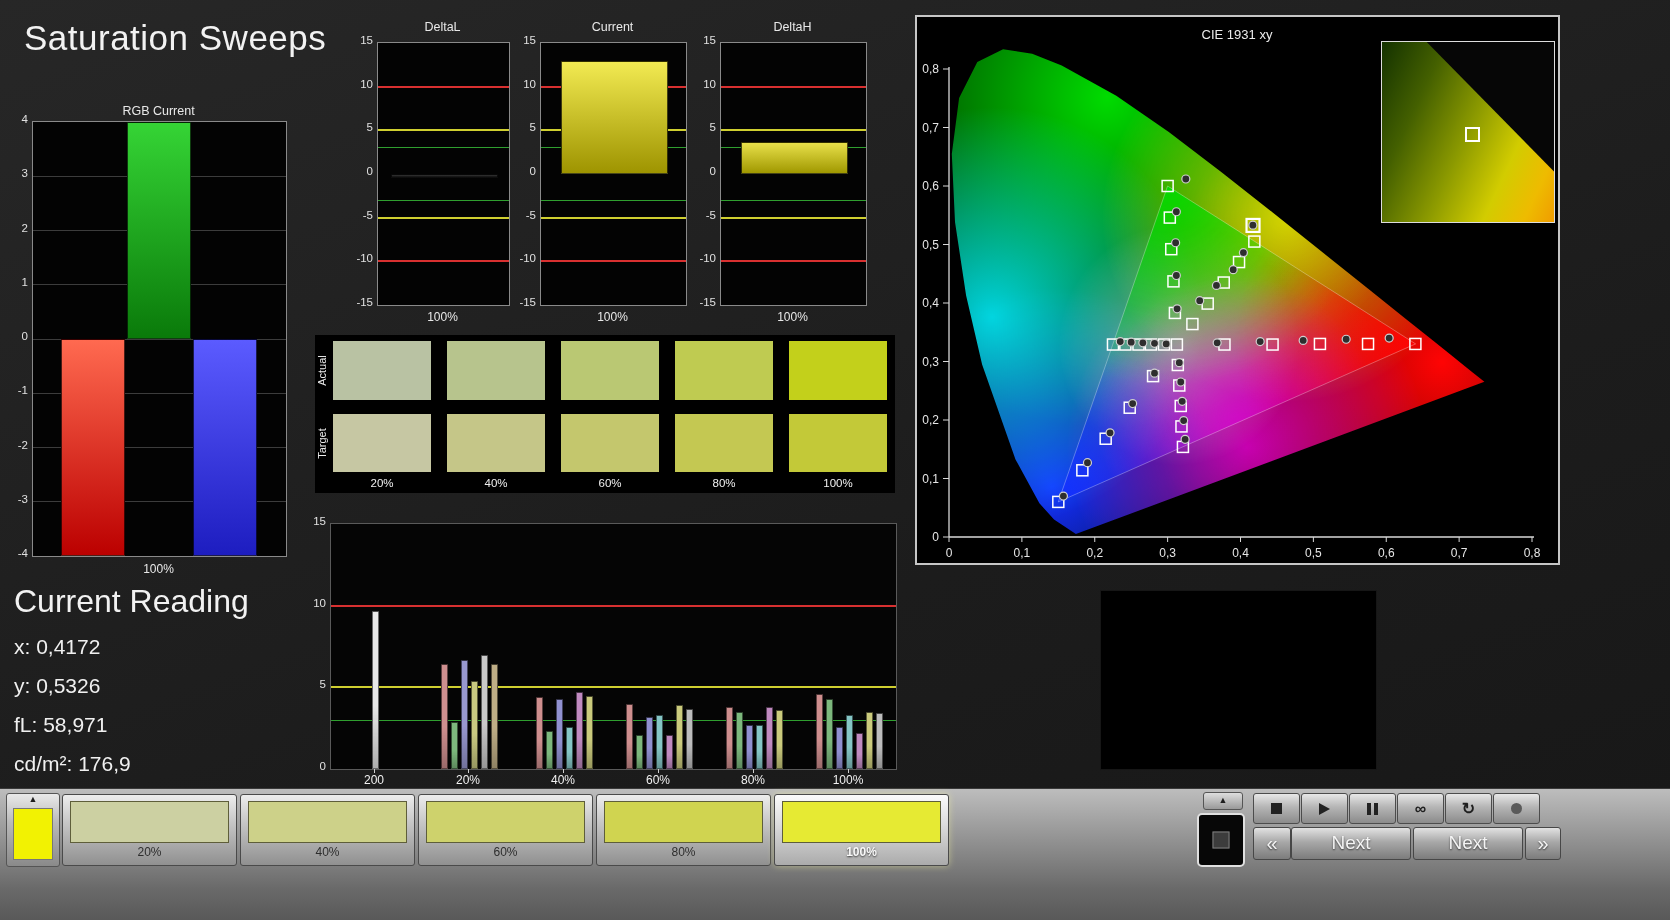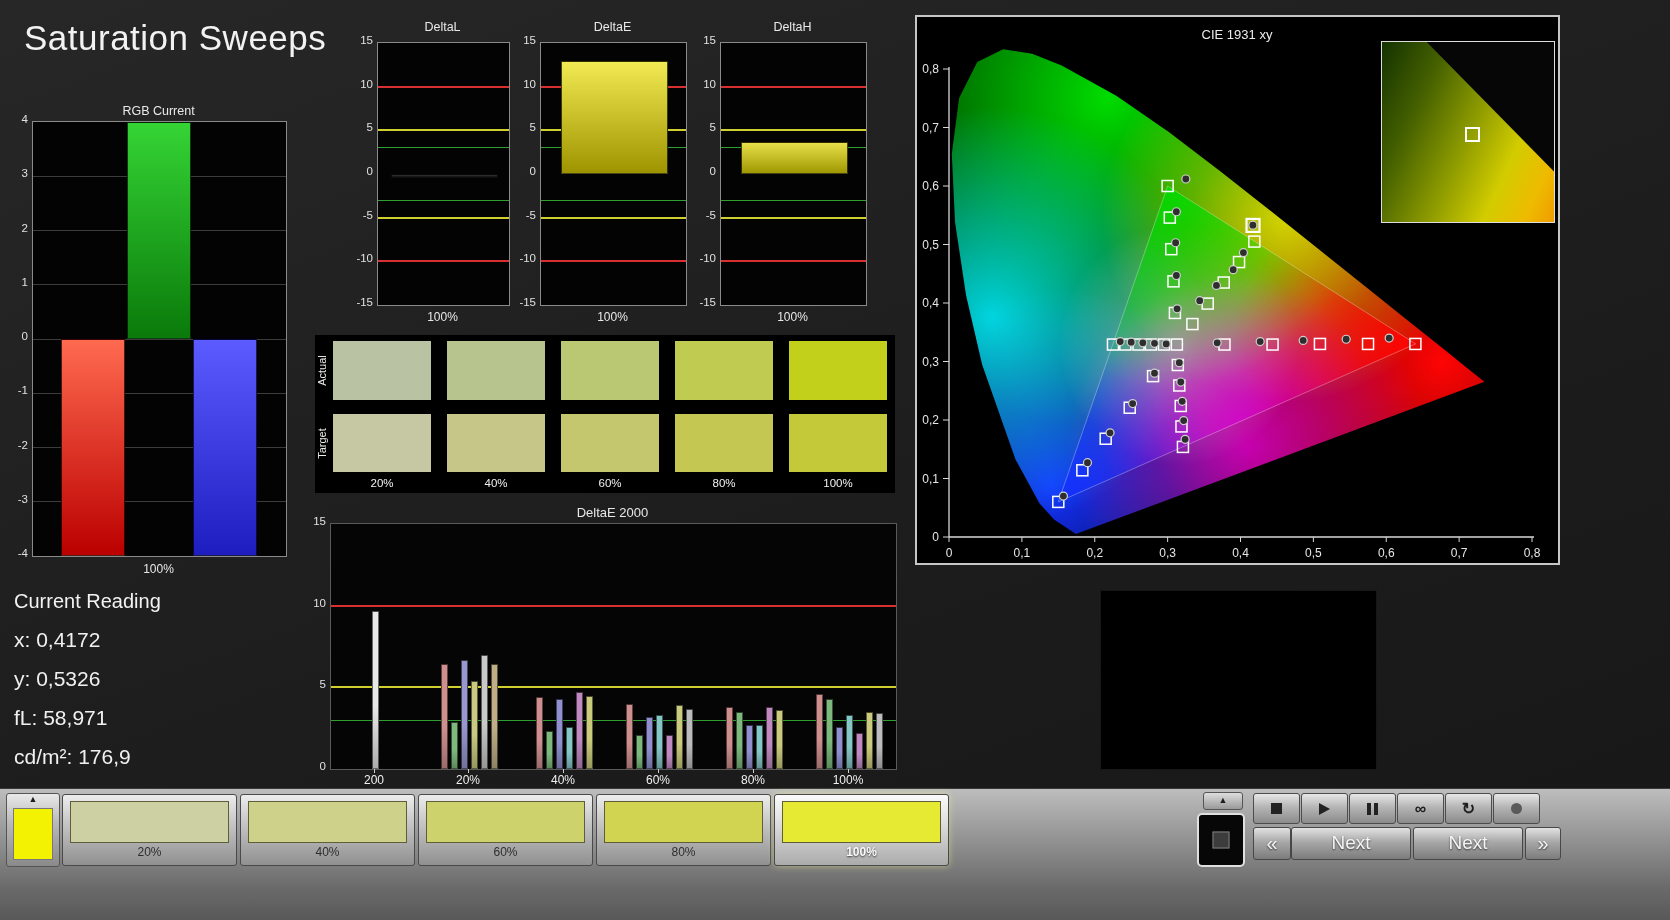--- a/index.html
+++ b/index.html
@@ -18,21 +18,21 @@
 
   
   .rgb-wrap{position:absolute;left:6px;top:104px;width:292px;height:482px;}
   .rgb-wrap .chart-title{left:26px;top:0;width:253px;}
   .rgb-plot{left:26px;top:17px;width:253px;height:434px;}
   .rgb-wrap .ytick{left:2px;width:20px;}
   .rgb-wrap .xlabel{left:26px;top:458px;width:253px;}
 
   
   .current-reading{position:absolute;left:14px;top:583px;}
-  .cr-title{font-size:20px;color:#f2f2f2;margin:7px 0 6px 0;font-weight:normal;}
+  .cr-title{font-size:32px;color:#f2f2f2;margin:0 0 6px 0;font-weight:normal;}
   .cr-line{font-size:21px;color:#f0f0f0;margin:15px 0;}
 
   
   .delta-chart{position:absolute;top:20px;height:305px;}
   #dchart0{left:343px;width:200px;}
   #dchart1{left:506px;width:214px;}
   #dchart2{left:686px;width:214px;}
   .delta-chart .chart-title{left:34px;top:0;}
   .delta-chart .plot{left:34px;top:22px;height:262px;}
   #dchart0 .plot,#dchart0 .chart-title,#dchart0 .xlabel{width:131px;}
@@ -169,21 +169,21 @@
     <div class="xlabel">100%</div>
   <div class="ytick" style="top: 14px;">15</div>
       <div class="ytick" style="top: 57.6667px;">10</div>
       <div class="ytick" style="top: 101.333px;">5</div>
       <div class="ytick" style="top: 145px;">0</div>
       <div class="ytick" style="top: 188.667px;">-5</div>
       <div class="ytick" style="top: 232.333px;">-10</div>
       <div class="ytick" style="top: 276px;">-15</div>
     </div>
   <div class="delta-chart" id="dchart1">
-    <div class="chart-title">DeltaE</div>
+    <div class="chart-title">Current</div>
     <div class="plot">
         <div class="thline" style="top: 42.6667px; height: 2px; background: rgb(216, 48, 48);"></div>
         <div class="thline" style="top: 86.3333px; height: 2px; background: rgb(207, 207, 48);"></div>
         <div class="thline" style="top: 104.3px; height: 1px; background: rgb(47, 159, 47);"></div>
         <div class="thline" style="top: 156.7px; height: 1px; background: rgb(47, 159, 47);"></div>
         <div class="thline" style="top: 173.667px; height: 2px; background: rgb(207, 207, 48);"></div>
         <div class="thline" style="top: 217.333px; height: 2px; background: rgb(216, 48, 48);"></div>
         <div class="vbar" style="left: 20px; width: 107px; top: 18.34px; height: 112.66px; background: linear-gradient(rgb(242, 234, 82), rgb(158, 148, 0));"></div>
       </div>
     <div class="xlabel">100%</div>
@@ -230,21 +230,20 @@
       <div class="sp-cell" style="left: 360px; top: 79px; height: 58px; background: rgb(196, 200, 82);"></div>
       <div class="sp-cell" style="left: 474px; top: 79px; height: 58px; background: rgb(195, 201, 56);"></div>
       <div class="sp-collabel" style="left: 18px;">20%</div>
       <div class="sp-collabel" style="left: 132px;">40%</div>
       <div class="sp-collabel" style="left: 246px;">60%</div>
       <div class="sp-collabel" style="left: 360px;">80%</div>
       <div class="sp-collabel" style="left: 474px;">100%</div>
     </div>
 
   <div class="de-wrap">
-    <div class="chart-title">DeltaE 2000</div>
     <div class="plot de-plot">
         <div class="thline" style="top: 80.6667px; height: 2px; background: rgb(216, 48, 48);"></div>
         <div class="thline" style="top: 162.333px; height: 2px; background: rgb(207, 207, 48);"></div>
         <div class="thline" style="top: 195.5px; height: 1px; background: rgb(47, 159, 47);"></div>
         <div class="debar" style="left: 40.5px; width: 7px; top: 86.5667px; height: 158.433px; background: linear-gradient(rgb(232, 232, 232) 0%, rgb(232, 232, 232) 60%, rgba(0, 0, 0, 0.25)) rgb(232, 232, 232);"></div>
         <div class="debar" style="left: 109.5px; width: 7px; top: 140.467px; height: 104.533px; background: linear-gradient(rgb(207, 143, 143) 0%, rgb(207, 143, 143) 60%, rgba(0, 0, 0, 0.25)) rgb(207, 143, 143);"></div>
         <div class="debar" style="left: 119.5px; width: 7px; top: 197.633px; height: 47.3667px; background: linear-gradient(rgb(125, 184, 125) 0%, rgb(125, 184, 125) 60%, rgba(0, 0, 0, 0.25)) rgb(125, 184, 125);"></div>
         <div class="debar" style="left: 129.5px; width: 7px; top: 135.567px; height: 109.433px; background: linear-gradient(rgb(152, 152, 207) 0%, rgb(152, 152, 207) 60%, rgba(0, 0, 0, 0.25)) rgb(152, 152, 207);"></div>
         <div class="debar" style="left: 139.5px; width: 7px; top: 156.8px; height: 88.2px; background: linear-gradient(rgb(201, 201, 129) 0%, rgb(201, 201, 129) 60%, rgba(0, 0, 0, 0.25)) rgb(201, 201, 129);"></div>
         <div class="debar" style="left: 149.5px; width: 7px; top: 130.667px; height: 114.333px; background: linear-gradient(rgb(201, 201, 201) 0%, rgb(201, 201, 201) 60%, rgba(0, 0, 0, 0.25)) rgb(201, 201, 201);"></div>

